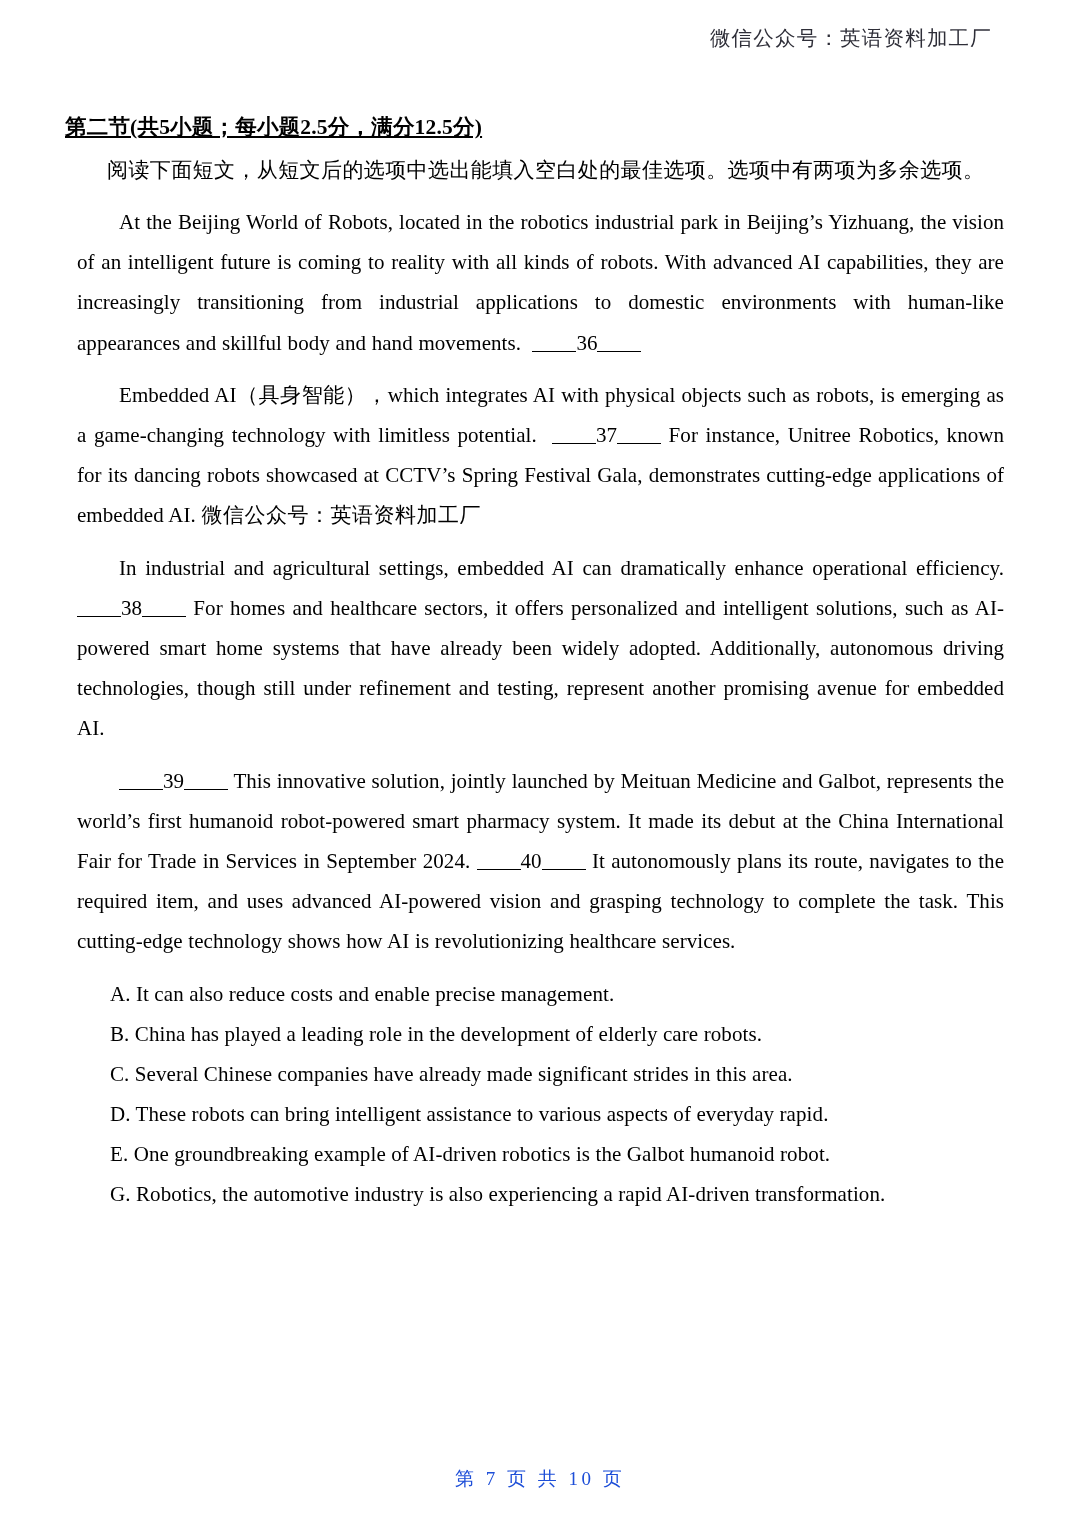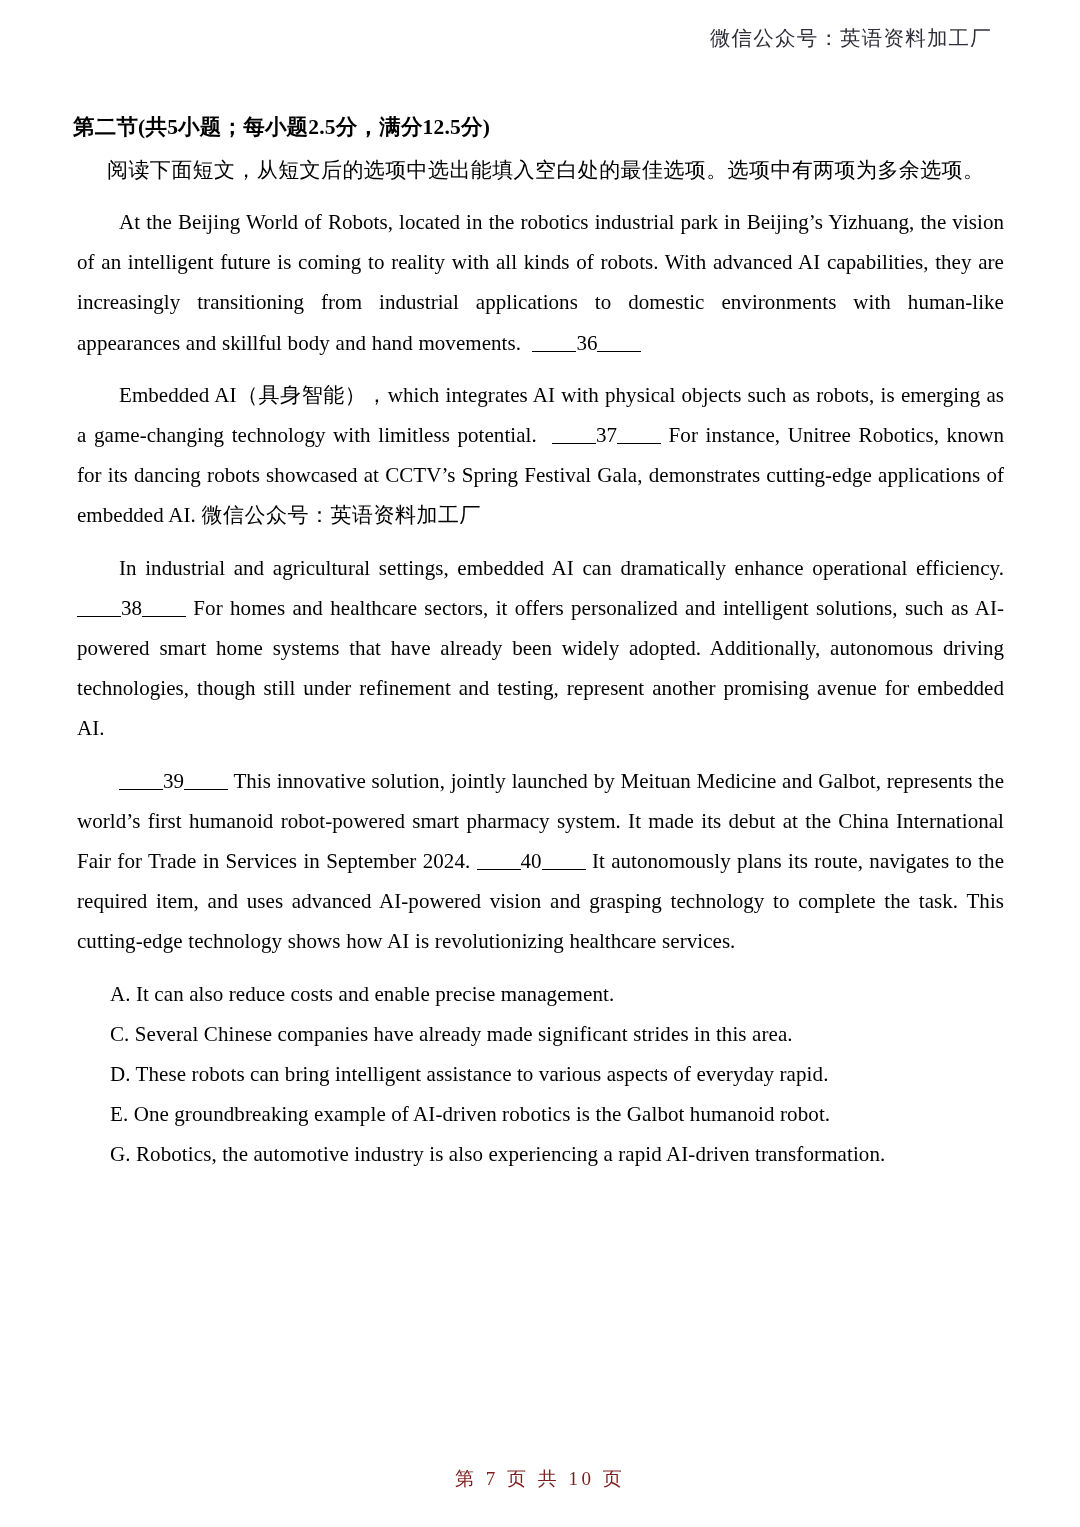--- a/index.html
+++ b/index.html
@@ -41,22 +41,23 @@
     left: 65px;
     top: 112px;
     width: 951px;
   }
 
   .section-title {
     font-weight: bold;
     font-size: 21.5px;
     line-height: 30px;
     letter-spacing: 0.2px;
-    margin: 0 0 8px 8px;
+    margin: 0 0 8px 0;
     color: #000;
+    text-decoration: underline;
   }
 
   .instruction {
     font-size: 21px;
     line-height: 40px;
     margin: 2px 0 4px 0;
     text-indent: 42px;
     letter-spacing: 0.4px;
   }
 
@@ -104,21 +105,21 @@
 
   
   .footer {
     position: absolute;
     left: 0;
     right: 0;
     top: 1466px;
     text-align: center;
     font-size: 19px;
     letter-spacing: 3.5px;
-    color: #7f1d1d;
+    color: #1d4ed8;
   }
 </style>
 </head>
 <body>
 
 <div class="page">
 
   <div class="header-watermark">微信公众号：英语资料加工厂</div>
 
   <div class="content">
@@ -130,20 +131,21 @@
     <p class="para"><span>At the Beijing World of Robots, located in the robotics industrial park in Beijing’s Yizhuang, the vision of an intelligent future is coming to reality with all kinds of robots. With advanced AI capabilities, they are increasingly transitioning from industrial applications to domestic environments with human-like appearances and skillful body and hand movements.</span>&nbsp; <span class="blank"><u></u><span>36</span><u></u></span></p>
 
     <p class="para"><span>Embedded AI（具身智能），which integrates AI with physical objects such as robots, is emerging as a game-changing technology with limitless potential.</span>&nbsp; <span class="blank"><u></u><span>37</span><u></u></span> <span>For instance, Unitree Robotics, known for its dancing robots showcased at CCTV’s Spring Festival Gala, demonstrates cutting-edge applications of embedded AI.</span> <span class="zh-inline">微信公众号：英语资料加工厂</span></p>
 
     <p class="para"><span>In industrial and agricultural settings, embedded AI can dramatically enhance operational efficiency.</span> <span class="blank"><u></u><span>38</span><u></u></span> <span>For homes and healthcare sectors, it offers personalized and intelligent solutions, such as AI-powered smart home systems that have already been widely adopted. Additionally, autonomous driving technologies, though still under refinement and testing, represent another promising avenue for embedded AI.</span></p>
 
     <p class="para"><span class="blank"><u></u><span>39</span><u></u></span> <span>This innovative solution, jointly launched by Meituan Medicine and Galbot, represents the world’s first humanoid robot-powered smart pharmacy system. It made its debut at the China International Fair for Trade in Services in September 2024.</span> <span class="blank"><u></u><span>40</span><u></u></span> <span>It autonomously plans its route, navigates to the required item, and uses advanced AI-powered vision and grasping technology to complete the task. This cutting-edge technology shows how AI is revolutionizing healthcare services.</span></p>
 
     <div class="options">
       <div class="option">A. It can also reduce costs and enable precise management.</div>
+      <div class="option">B. China has played a leading role in the development of elderly care robots.</div>
       <div class="option">C. Several Chinese companies have already made significant strides in this area.</div>
       <div class="option">D. These robots can bring intelligent assistance to various aspects of everyday rapid.</div>
       <div class="option">E. One groundbreaking example of AI-driven robotics is the Galbot humanoid robot.</div>
       <div class="option">G. Robotics, the automotive industry is also experiencing a rapid AI-driven transformation.</div>
     </div>
 
   </div>
 
   <div class="footer">第 7 页 共 10 页</div>
 

